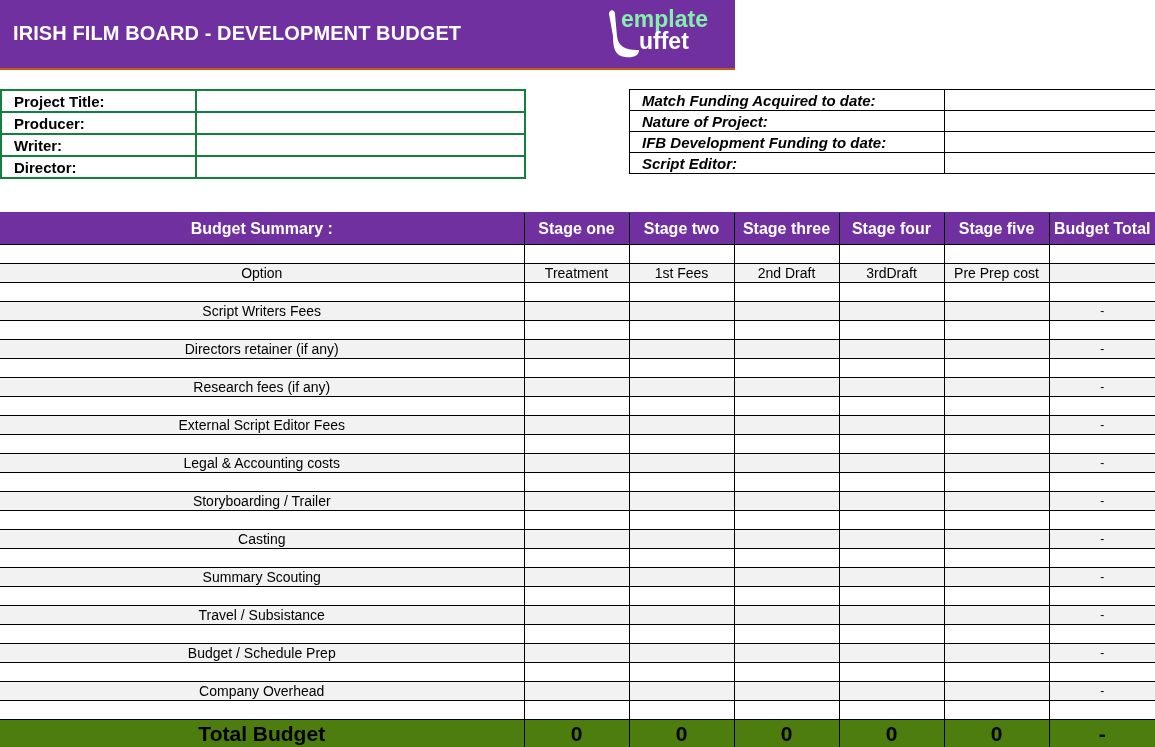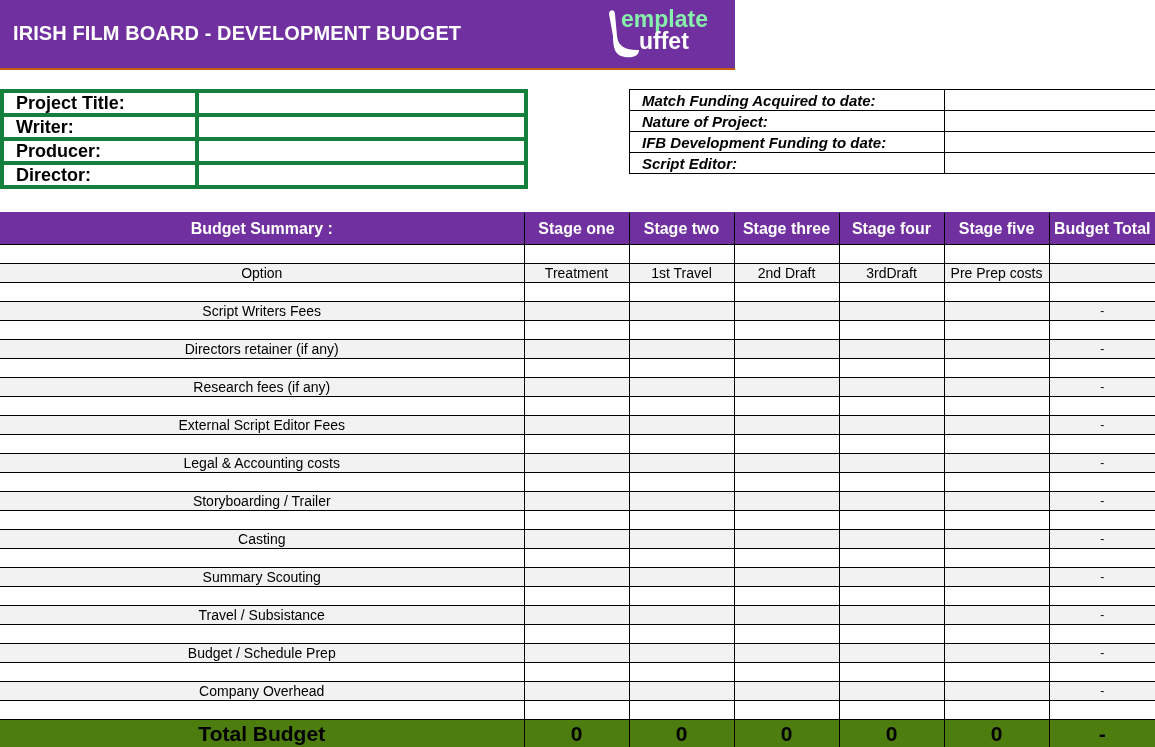--- a/index.html
+++ b/index.html
@@ -6,21 +6,21 @@
   body{width:1155px;height:747px;position:relative;overflow:hidden;font-family:"Liberation Sans",sans-serif;color:#000;}
   .banner{position:absolute;left:0;top:0;width:735px;height:70px;background:#7030A0;border-bottom:2px solid #C55A11;box-sizing:border-box;}
   .banner-title{position:absolute;left:13px;top:22px;color:#fff;font-weight:bold;font-size:20px;letter-spacing:0.1px;}
   .logo{position:absolute;left:603px;top:6px;width:125px;height:56px;}
   .logo-t1{position:absolute;left:18px;top:1px;color:#86efac;font-weight:bold;font-size:23px;line-height:24px;}
   .logo-t2{position:absolute;left:36px;top:23px;color:#fff;font-weight:bold;font-size:23px;line-height:24px;}
   .logo svg{position:absolute;left:0;top:0;}
 
   table{border-collapse:collapse;position:absolute;table-layout:fixed;}
   .info-left{left:0;top:89px;width:524px;}
-  .info-left td{border:4px solid #15803d;height:20px;padding:0 0 0 12px;font-weight:bold;font-size:18px;line-height:19px;white-space:nowrap;}
+  .info-left td{border:2px solid #15803d;height:20px;padding:0 0 0 12px;font-weight:bold;font-size:15px;line-height:19px;white-space:nowrap;}
   .info-left td.val{padding:0;}
   .info-right{left:629px;top:89px;width:526px;}
   .info-right td{border:1px solid #000;height:20px;padding:0 0 0 12px;font-weight:bold;font-size:15px;line-height:19px;white-space:nowrap;font-style:italic;}
   .info-right td.val{padding:0;}
 
   .budget{left:0;top:212px;width:1155px;}
   .budget th{background:#7030A0;color:#fff;font-weight:bold;font-size:16px;height:31px;padding:0;border-left:1px solid #000;text-align:center;white-space:nowrap;border-top:1px solid #7030A0;}
   .budget th.first{border-left:none;}
   .budget td{height:18px;padding:0;font-size:14px;line-height:18px;text-align:center;border-top:1px solid #000;border-left:1px solid #000;white-space:nowrap;}
   .budget td.first{border-left:none;}
@@ -46,25 +46,25 @@
   <colgroup>
       <col style="width:195px">
       <col style="width:329px">
     </colgroup>
   <tbody>
       <tr>
     <td>Project Title:</td>
     <td class="val"></td>
   </tr>
   <tr>
+    <td>Producer:</td>
+    <td class="val"></td>
+  </tr>
+  <tr>
     <td>Writer:</td>
-    <td class="val"></td>
-  </tr>
-  <tr>
-    <td>Producer:</td>
     <td class="val"></td>
   </tr>
   <tr>
     <td>Director:</td>
     <td class="val"></td>
   </tr>
 </tbody>
   </table>
 
 <table class="info-right">
@@ -117,24 +117,24 @@
         <td></td>
         <td></td>
         <td></td>
         <td></td>
         <td></td>
         <td></td>
       </tr>
   <tr class="gray">
     <td class="first">Option</td>
     <td>Treatment</td>
-    <td>1st Travel</td>
+    <td>1st Fees</td>
     <td>2nd Draft</td>
     <td>3rdDraft</td>
-    <td>Pre Prep costs</td>
+    <td>Pre Prep cost</td>
     <td></td>
   </tr>
 
   <tr>
         <td class="first"></td>
         <td></td>
         <td></td>
         <td></td>
         <td></td>
         <td></td>

